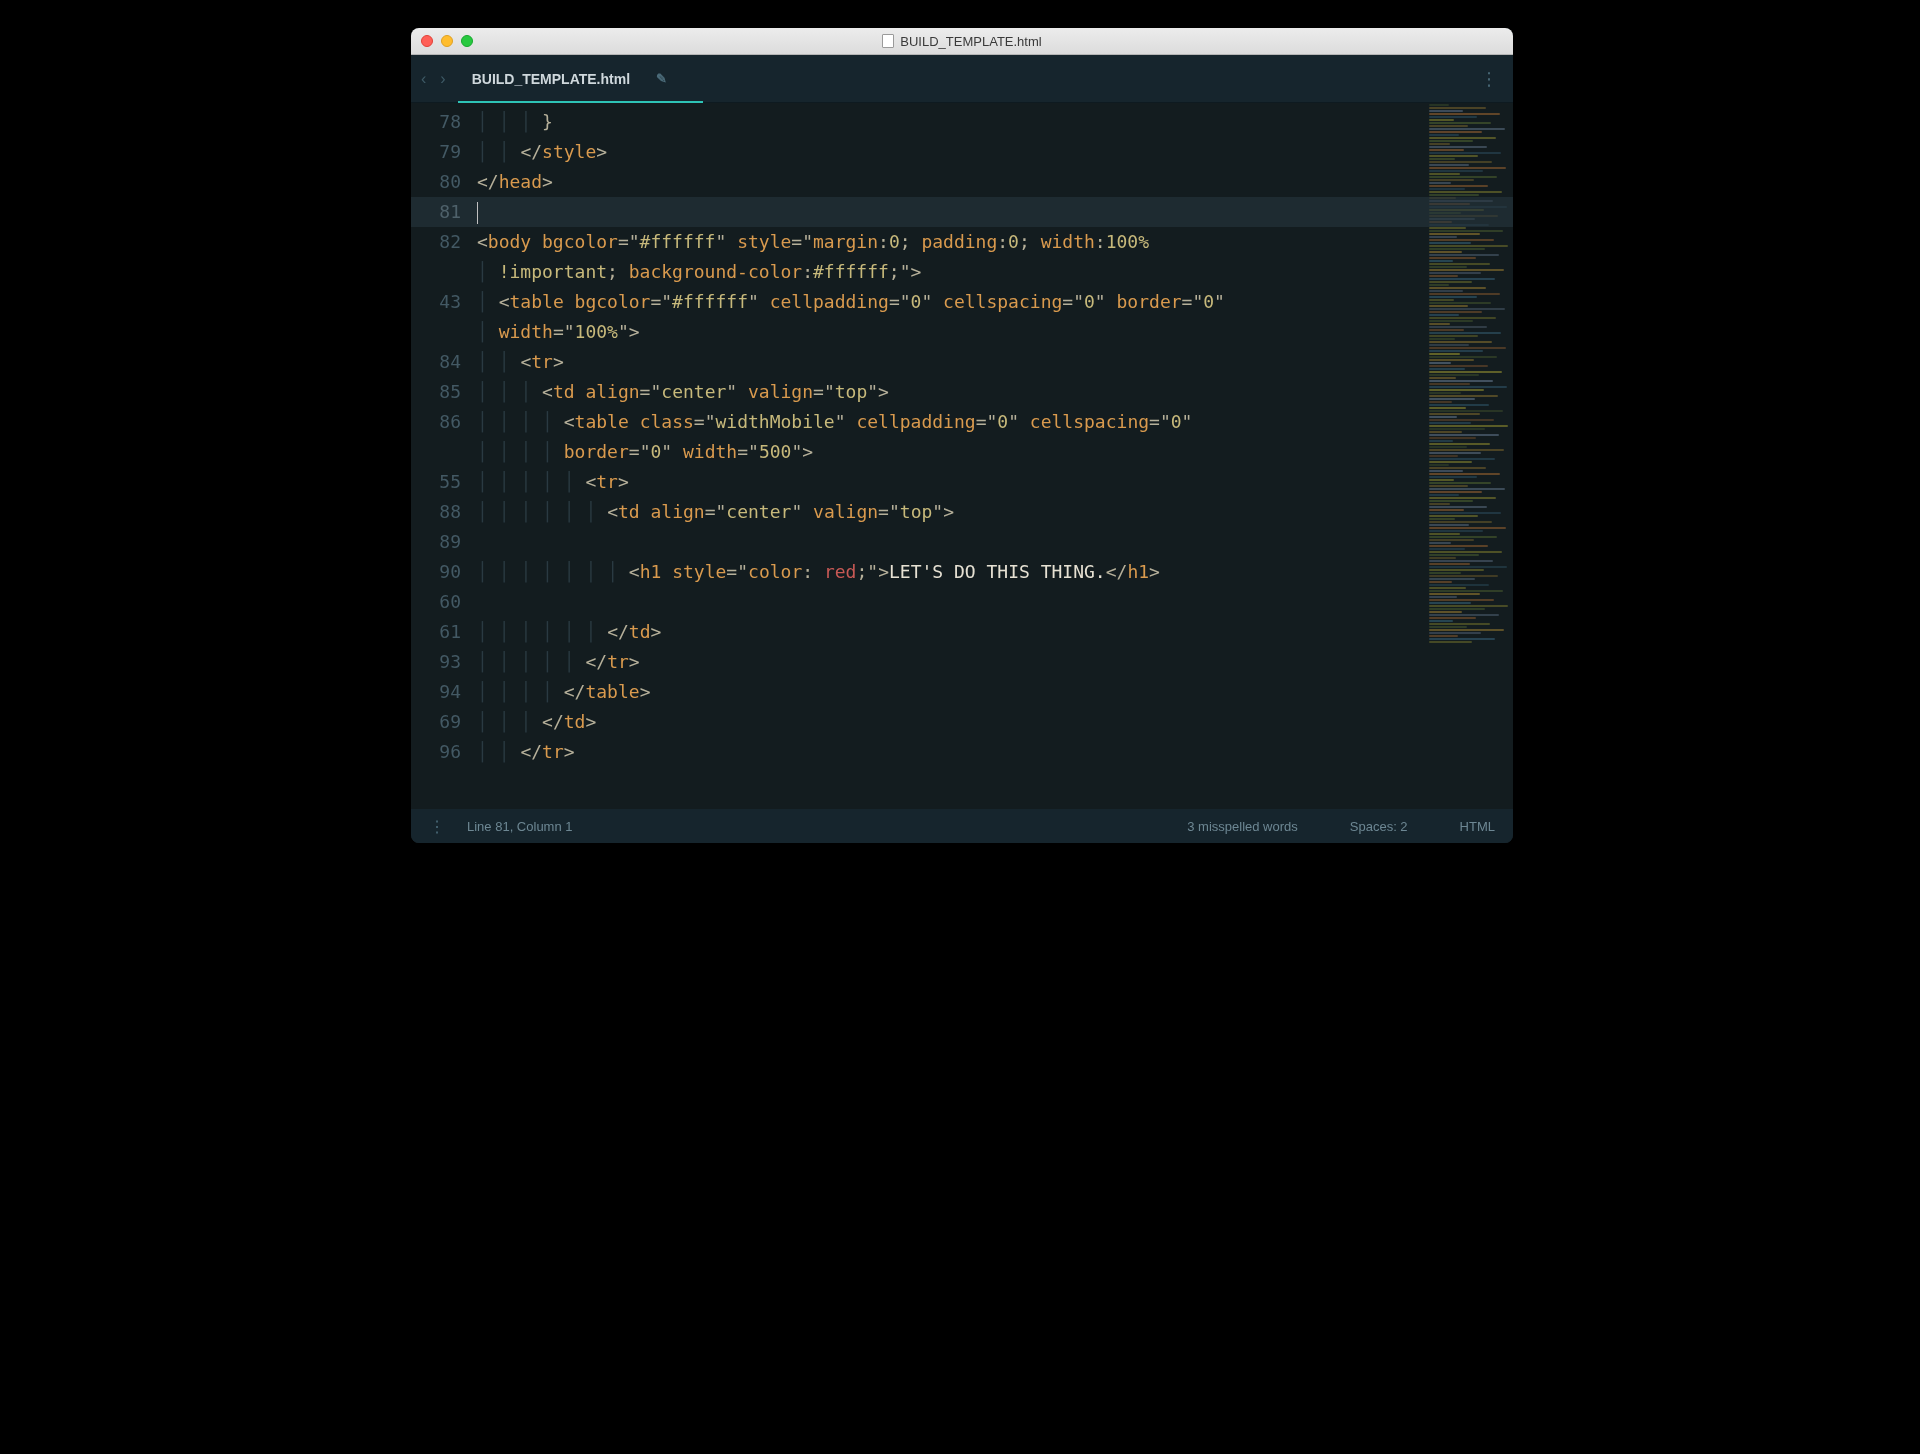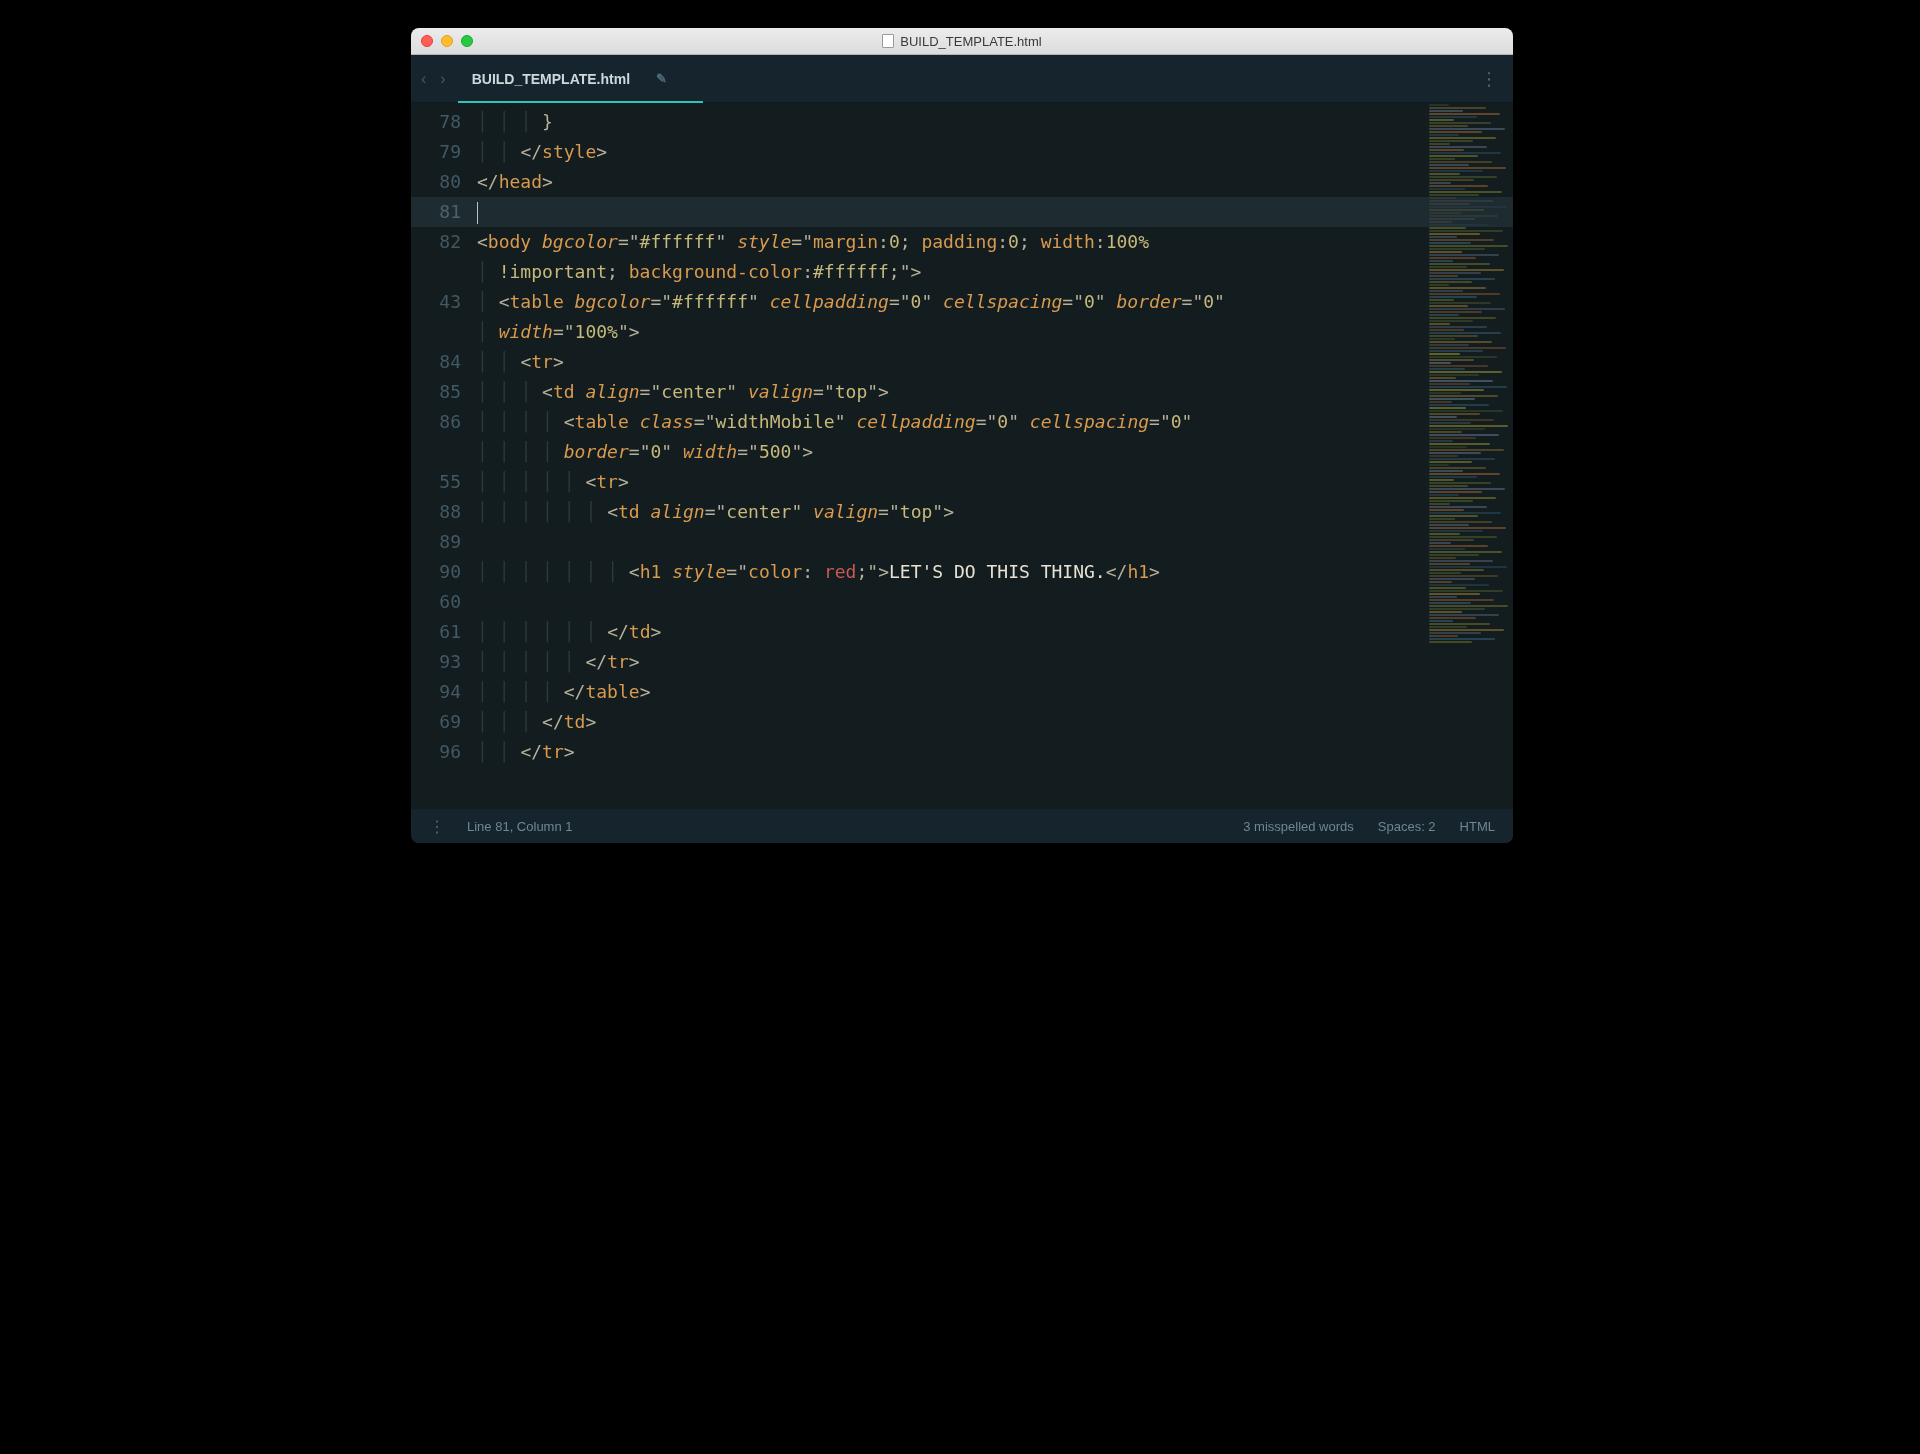--- a/index.html
+++ b/index.html
@@ -25,35 +25,35 @@
   .tabbar .more{ position:absolute; right:14px; color:#4a6a78; font-size:18px; letter-spacing:1px; cursor:pointer;}
   
   .editor { position:absolute; top:75px; bottom:34px; left:0; right:0; background:#131c1f; display:flex; font-family: Menlo, Consolas, "DejaVu Sans Mono", monospace; font-size:18px; line-height:30px; overflow:hidden;}
   .gutter { width:62px; text-align:right; padding:4px 12px 4px 0; color:#435964; background:#131c1f; user-select:none;}
   .code { flex:1; padding:4px 0 4px 4px; color:#b6b09a; white-space:pre; position:relative;}
   .code .row{ position:relative; z-index:1; padding-left:0;}
   .code .cursor{ display:inline-block; width:1px; height:22px; background:#c0c0c0; vertical-align:middle; margin-left:0;}
   
   .punct{color:#b6b09a;}
   .tag{color:#d99a4e;}
-  .attr{color:#d99a4e;font-style:italic;}
+  .attr{color:#d99a4e;}
   .eq{color:#b6b09a;}
   .str{color:#c7b97b;}
   .css-prop{color:#d99a4e;}
   .css-val{color:#c7b97b;}
   .kw-red{color:#c75955;}
   .txt{color:#e6e1d3;}
   .indent{color:#2a3a42;}
   
   .minimap{ position:absolute; top:75px; right:0; width:88px; bottom:34px; background:#131c1f; overflow:hidden;}
   .mmline{height:2px; margin:1px 4px; border-radius:1px;}
   
   .statusbar{ position:absolute; left:0; right:0; bottom:0; height:34px; background:#16252d; color:#6d8793; font-size:13px; display:flex; align-items:center; padding:0 18px; justify-content:space-between;}
   .statusbar .left{display:flex; align-items:center; gap:22px;}
-  .statusbar .right{display:flex; align-items:center; gap:24px;}
+  .statusbar .right{display:flex; align-items:center; gap:52px;}
   .sb-more{color:#4a6a78; font-size:16px; cursor:pointer;}
   .ln{height:30px;}
 </style>
 </head>
 <body>
 
 <div class="stage">
   <div class="window">
 
     <div class="titlebar">

